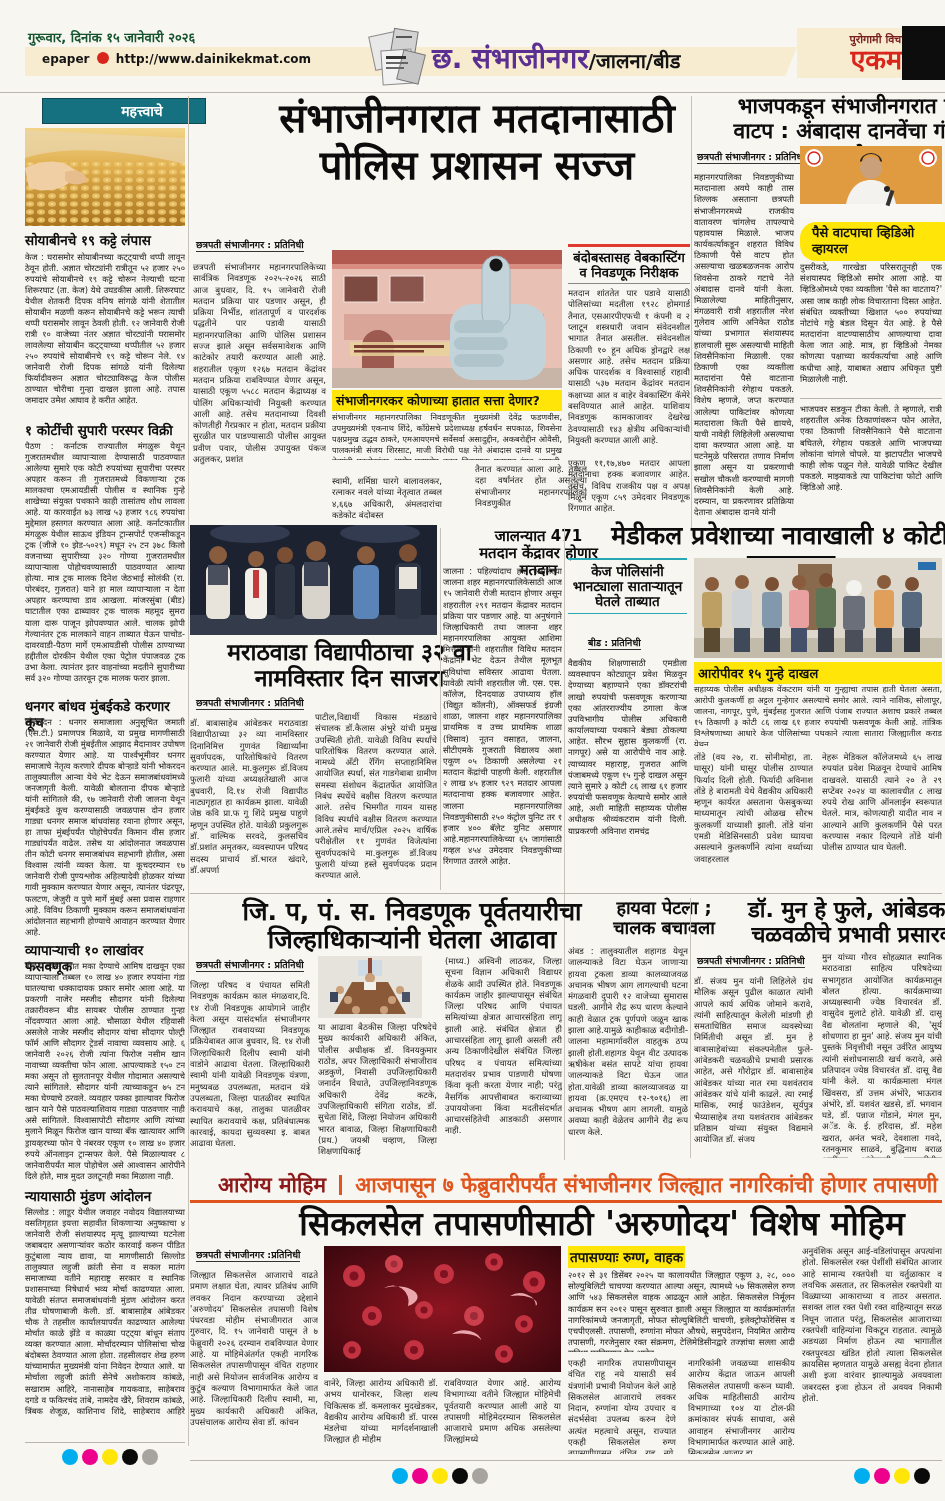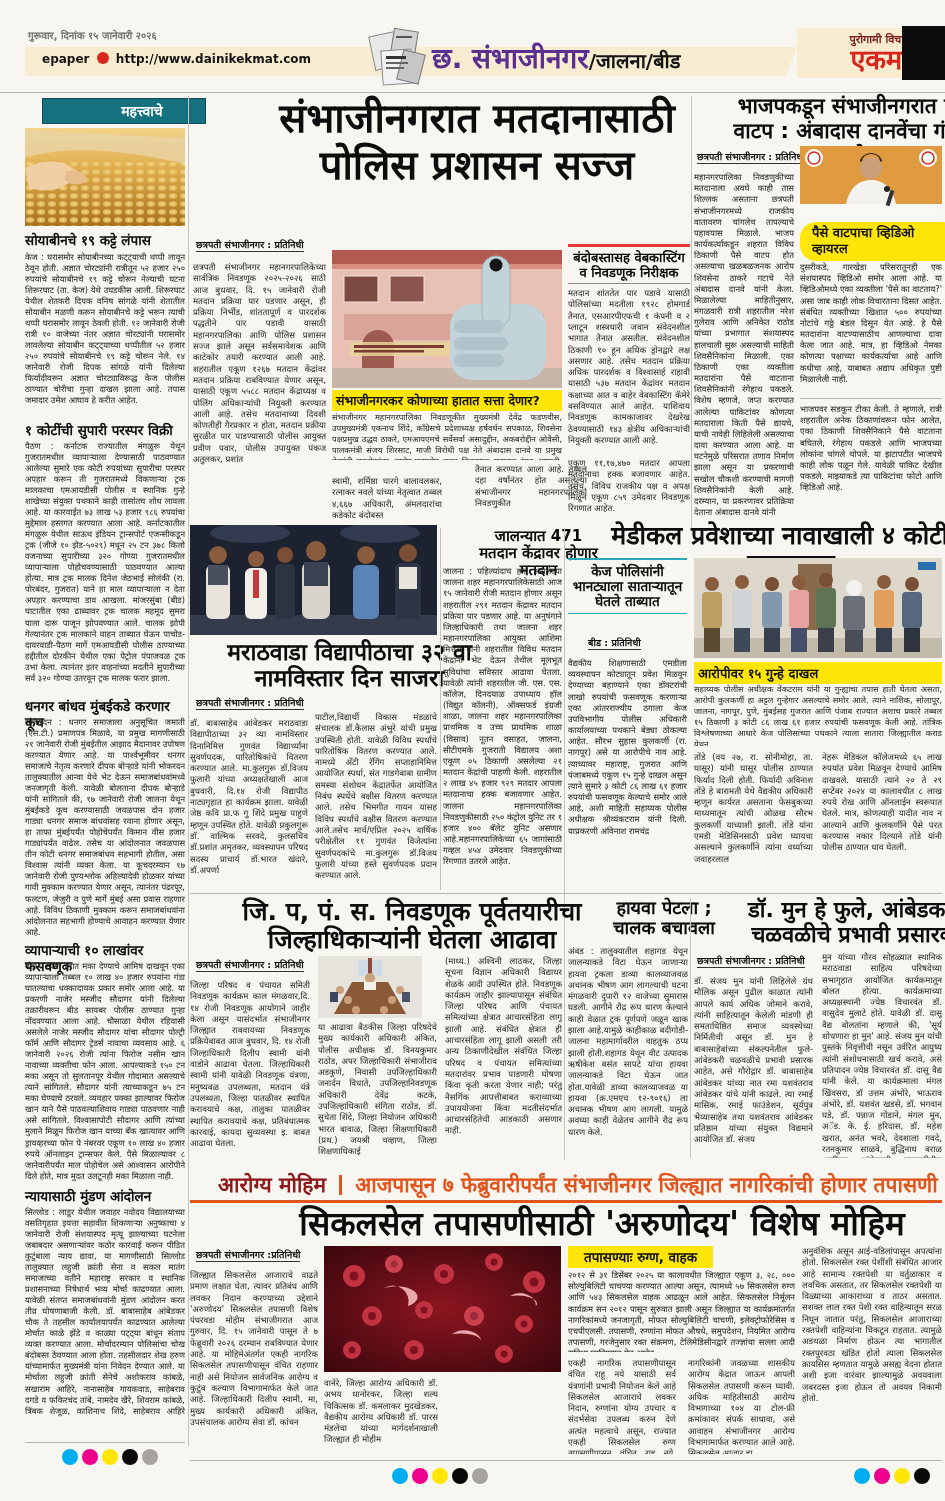--- a/index.html
+++ b/index.html
@@ -16,21 +16,21 @@
   .dots span{width:16px;height:16px;border-radius:50%;display:inline-block;margin:0 2px;}
   .dc{background:#00aeef}.dm{background:#ec008c}.dy{background:#ffe608}.dk{background:#0a0a0a}.dg{background:#a7a39e}
   .cream{background:#f8ecd0;}
   svg{display:block;}
 </style>
 </head>
 <body>
 
 <div id="page">
 
-  <div class="abs" style="left:28px;top:28px;font-size:10px;font-weight:bold;color:#737373;">गुरूवार, दिनांक १५ जानेवारी २०२६</div>
+  <div class="abs" style="left:28px;top:28px;font-size:13px;font-weight:bold;color:#14532d;">गुरूवार, दिनांक १५ जानेवारी २०२६</div>
   <div class="abs cream" style="left:25px;top:47px;width:772px;height:29px;clip-path:polygon(0 0,100% 0,98.5% 100%,0 100%);"></div>
   <div class="abs" style="left:42px;top:52px;font-size:12px;font-weight:bold;color:#141414;">
     <span>epaper</span>
     <span style="display:inline-block;width:12px;height:12px;border-radius:50%;background:#d9261c;vertical-align:-1px;margin:0 3px;"></span>
     <span>http://www.dainikekmat.com</span>
   </div>
   <svg class="abs" style="left:366px;top:26px;" width="62" height="64" viewBox="0 0 62 64">
     <rect x="6" y="8" width="26" height="34" fill="#e8e8e8" stroke="#8a8a8a" transform="rotate(-12 19 25)"></rect>
     <rect x="26" y="4" width="24" height="30" fill="#d2d2d2" stroke="#777" transform="rotate(9 38 19)"></rect>
     <rect x="16" y="24" width="30" height="34" fill="#f2f2f2" stroke="#8a8a8a" transform="rotate(-4 31 41)"></rect>
@@ -329,21 +329,22 @@
       </g>
     <g fill="#eaa7ad">
         <path d="M60,42 a16,16 0 0 1 24,18 a20,10 0 0 0 -24,-18 Z"></path>
         <path d="M128,88 a18,14 0 0 1 30,8 a22,9 0 0 0 -30,-8 Z"></path>
         <path d="M186,50 a16,13 0 0 1 26,10 a20,8 0 0 0 -26,-10 Z"></path>
       </g>
     <circle cx="70" cy="18" r="9" fill="#e4626e" opacity="0.35"></circle>
       <circle cx="150" cy="70" r="10" fill="#e4626e" opacity="0.3"></circle>
   </svg>
   <div class="abs btxt" style="left:324px;top:1378px;width:114px;height:76px;">वानेरे, जिल्हा आरोग्य अधिकारी डॉ. अभय धानोरकर, जिल्हा शल्य चिकित्सक डॉ. कमलाकर मुदखेडकर, वैद्यकीय आरोग्य अधिकारी डॉ. पारस मंडलेचा यांच्या मार्गदर्शनाखाली जिल्ह्यात ही मोहीम</div>
-  <div class="abs yellowbar" style="left:568px;top:1246px;width:auto;font-size:13.5px;padding:2px 16px;display:inline-block;">तपासण्याः रुग्ण, वाहक</div>
+  <div class="abs btxt" style="left:444px;top:1378px;width:117px;height:76px;">राबविण्यात येणार आहे. आरोग्य विभागाच्या वतीने जिल्ह्यात मोहिमेची पूर्वतयारी करण्यात आली आहे या तपासणी मोहिमेदरम्यान सिकलसेल आजाराचे प्रमाण अधिक असलेल्या जिल्ह्यांमध्ये</div>
+  <div class="abs yellowbar" style="left:568px;top:1246px;width:auto;font-size:13.5px;padding:2px 2px;display:inline-block;">तपासण्याः रुग्ण, वाहक</div>
   <div class="abs btxt" style="left:568px;top:1270px;width:227px;height:82px;font-size:8.4px;">२०१२ से ३१ डिसेंबर २०२५ या कालावधीत जिल्ह्यात एकूण ३, २८, ००० सोल्युबिलिटी चाचण्या करण्यात आल्या असून, त्यामध्ये ५७ सिकलसेल रुग्ण आणि ५४३ सिकलसेल वाहक आढळून आले आहेत. सिकलसेल निर्मूलन कार्यक्रम सन २०१२ पासून सुरुवात झाली असून जिल्ह्यात या कार्यक्रमांतर्गत नागरिकांमध्ये जनजागृती, मोफत सोल्युबिलिटी चाचणी, इलेक्ट्रोफोरेसिस व एचपीएलसी. तपासणी, रुग्णांना मोफत औषधे, समुपदेशन, नियमित आरोग्य तपासणी, गरजेनुसार रक्त संक्रमण, टेलिमेडिसीनद्वारे तज्ज्ञांचा सल्ला आदी सुविधा पुरविण्यात येत आहेत.</div>
   <div class="abs btxt" style="left:568px;top:1358px;width:108px;height:96px;">एकही नागरिक तपासणीपासून वंचित राहू नये यासाठी सर्व यंत्रणांनी प्रभावी नियोजन केले आहे सिकलसेल आजाराचे लवकर निदान, रुग्णांना योग्य उपचार व संदर्भसेवा उपलब्ध करुन देणे अत्यंत महत्वाचे असून, राज्यात एकही सिकलसेल रुग्ण तपासणीपासून वंचित राहू नये, अशा सूचना राज्यस्तरावरून दिल्या आहेत.</div>
   <div class="abs btxt" style="left:688px;top:1358px;width:107px;height:96px;">नागरिकांनी जवळच्या शासकीय आरोग्य केंद्रात जाऊन आपली सिकलसेल तपासणी करून घ्यावी. अधिक माहितीसाठी आरोग्य विभागाच्या १०४ या टोल-फ्री क्रमांकावर संपर्क साधावा, असे आवाहन संभाजीनगर आरोग्य विभागामार्फत करण्यात आले आहे. सिकलसेल आजार हा</div>
   <div class="abs btxt" style="left:802px;top:1246px;width:140px;height:208px;">अनुवंशिक असून आई-वडिलांपासून अपत्यांना होतो. सिकलसेल रक्त पेशींशी संबंधित आजार आहे सामान्य रक्तपेशी या वर्तुळाकार व लवचिक असतात, तर सिकलसेल रक्तपेशी या विळ्याच्या आकाराच्या व ताठर असतात. सशक्त लाल रक्त पेशी रक्त वाहिन्यातून सरळ निघून जातात परंतु, सिकलसेल आजाराच्या रक्तपेशी वाहिन्यांना चिकटून राहतात. त्यामुळे अडथळा निर्माण होऊन त्या भागातील रक्तपुरवठा खंडित होतो त्याला सिकलसेल क्रायसिस म्हणतात यामुळे असह्य वेदना होतात अशी इजा वारंवार झाल्यामुळे अवयवाला जबरदस्त इजा होऊन तो अवयव निकामी होतो.</div>
 
   <div class="abs hr" style="left:190px;top:1460px;width:752px;"></div>
   <div class="abs dots" style="left:390px;top:1468px;">
     <span class="dc"></span><span class="dm"></span><span class="dy"></span><span class="dk"></span><span class="dg"></span>
   </div>
   <div class="abs dots" style="left:852px;top:1468px;">

